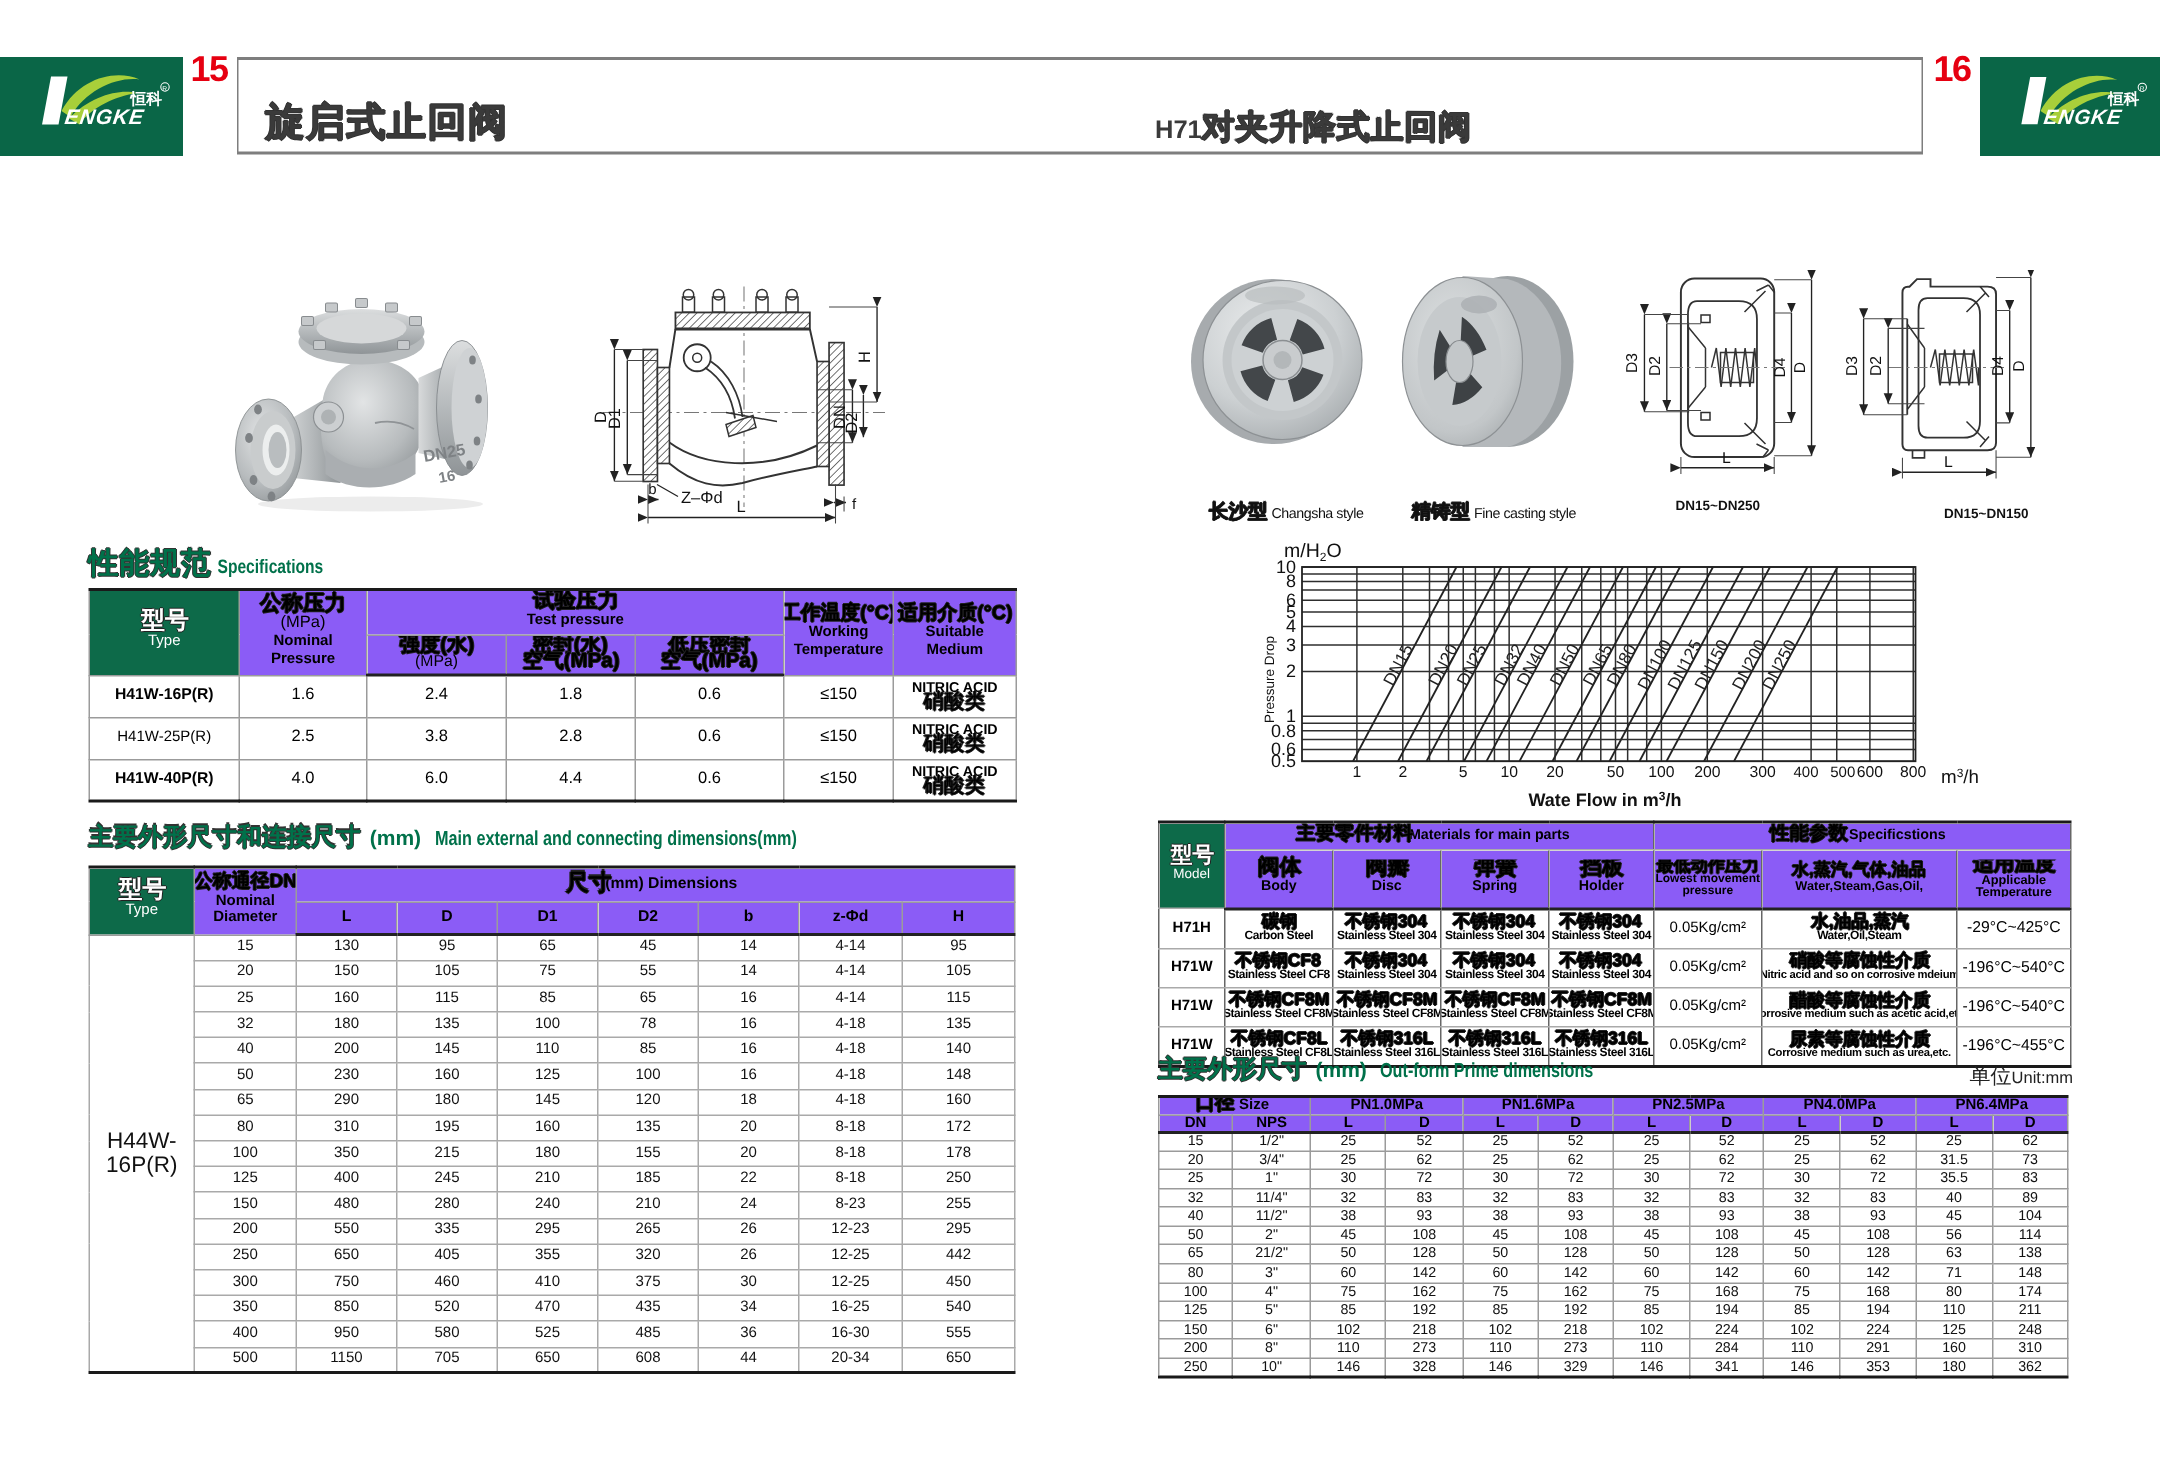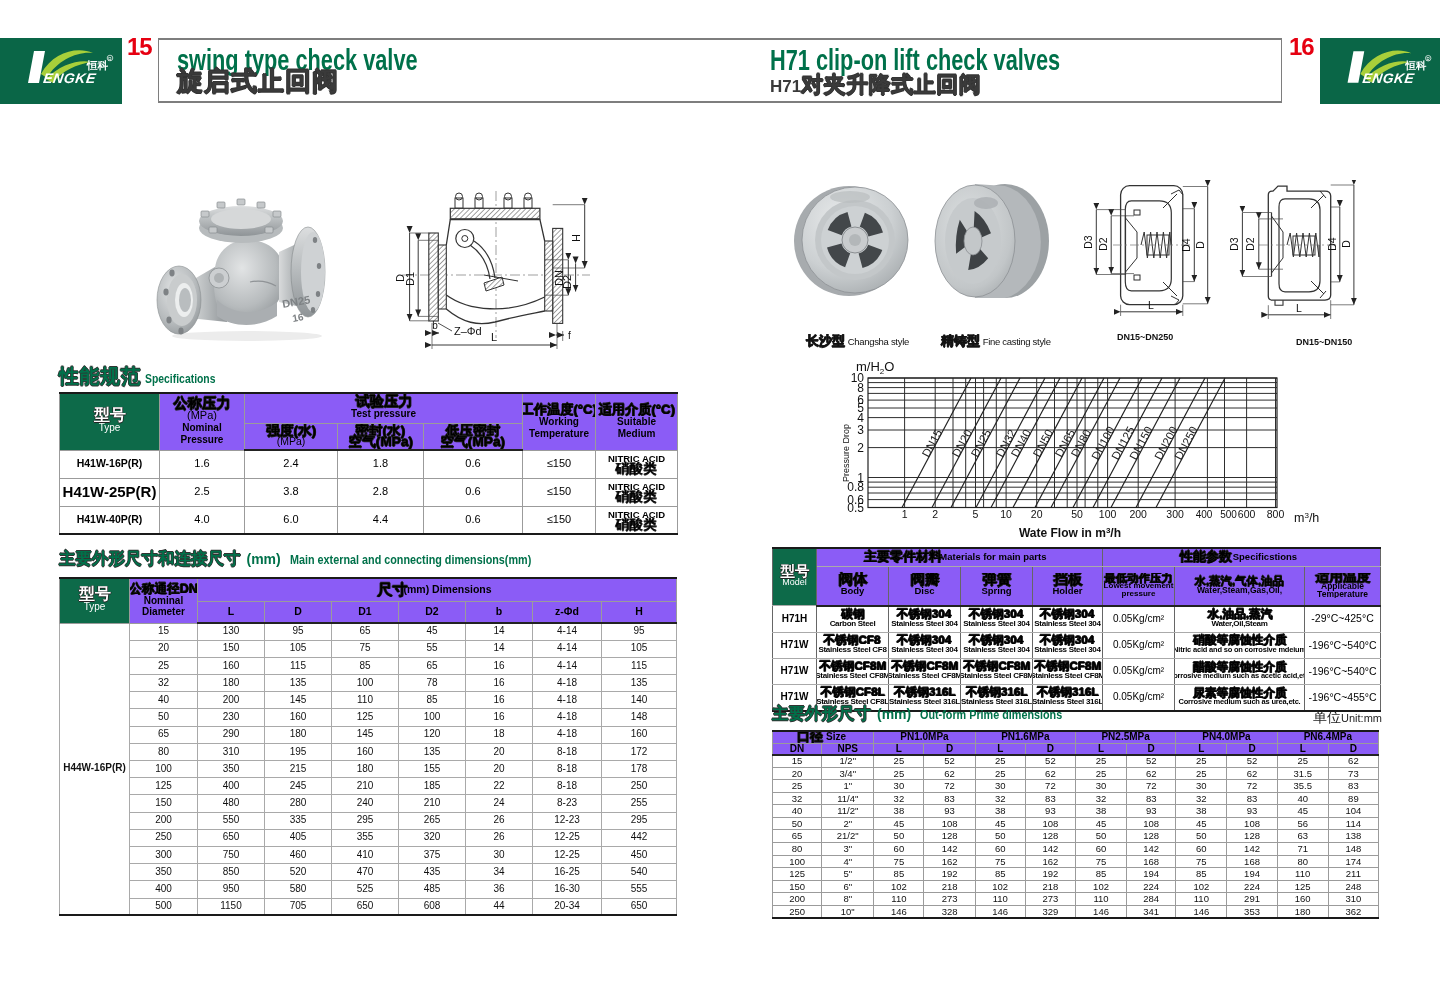--- a/index.html
+++ b/index.html
@@ -47,28 +47,22 @@
 <polygon points="34,13 45,13 39,45 28,45" fill="#fff"></polygon>
 <path d="M41,36 C53,14 77,8 93,15 C78,13 57,22 47,40 Z" fill="#a8cf3a"></path>
 <path d="M46,41 C60,26 80,21 91,24 C78,26 61,33 53,45 Z" fill="#a8cf3a"></path>
 <text x="44" y="45" font-family="Liberation Sans" font-style="italic" font-weight="bold" font-size="14" letter-spacing="0.6" fill="#fff" transform="skewX(-8) translate(5,0)">ENGKE</text>
 <text x="87" y="31" font-family="Liberation Sans" font-weight="bold" font-size="10.5" fill="#fff">恒科</text>
 <circle cx="110" cy="20" r="2.8" fill="none" stroke="#fff" stroke-width="0.7"></circle>
 <text x="108.2" y="22.5" font-size="4.5" fill="#fff" font-family="Liberation Sans">R</text>
 </svg></div>
 <div class="pn" style="left:127px;">15</div>
 <div class="tbox">
-  <div class="abs" style="left:18px;top:4px;">
-    <div class="btitle" style="font-size:29px;transform:scaleX(0.75);">swing type check valve</div>
-  </div>
   <div class="abs" style="left:18px;top:31px;">
     <div class="csub" style="font-size:26px;letter-spacing:1px;line-height:20px;text-shadow:0.7px 0 #333,-0.7px 0 #333,0 0.7px #333,0 -0.7px #333;">旋启式止回阀</div>
-  </div>
-  <div class="abs" style="left:611px;top:4px;">
-    <div class="btitle" style="font-size:29px;transform:scaleX(0.75);">H71 clip-on lift check valves</div>
   </div>
   <div class="abs" style="left:611px;top:36px;">
     <div class="csub" style="font-size:17px;line-height:18px;">H71<span style="font-size:22px;letter-spacing:0.5px;text-shadow:0.7px 0 #333,-0.7px 0 #333,0 0.7px #333,0 -0.7px #333;">对夹升降式止回阀</span></div>
   </div>
 </div>
 <div class="pn" style="left:1289px;">16</div>
 <div class="logo" style="left:1320px;width:120px;"><svg width="120" height="66" viewBox="0 0 122 66">
 <polygon points="34,13 45,13 39,45 28,45" fill="#fff"></polygon>
 <path d="M41,36 C53,14 77,8 93,15 C78,13 57,22 47,40 Z" fill="#a8cf3a"></path>
 <path d="M46,41 C60,26 80,21 91,24 C78,26 61,33 53,45 Z" fill="#a8cf3a"></path>
@@ -223,21 +217,21 @@
 <tr style="height:28px;">
         <td style="font-size:10.5px;font-weight:bold;">H41W-16P(R)</td>
         <td style="font-size:11px;">1.6</td>
         <td style="font-size:11px;">2.4</td>
         <td style="font-size:11px;">1.8</td>
         <td style="font-size:11px;">0.6</td>
         <td style="font-size:11px;">≤150</td>
         <td style="font-size:9.5px;font-weight:bold;">NITRIC ACID<br><span class="cs" style="font-weight:normal;">硝酸类</span></td>
       </tr>
 <tr style="height:28px;">
-        <td style="font-size:15px;font-weight:bold;">H41W-25P(R)</td>
+        <td style="font-size:10px;font-weight:normal;">H41W-25P(R)</td>
         <td style="font-size:11px;">2.5</td>
         <td style="font-size:11px;">3.8</td>
         <td style="font-size:11px;">2.8</td>
         <td style="font-size:11px;">0.6</td>
         <td style="font-size:11px;">≤150</td>
         <td style="font-size:9.5px;font-weight:bold;">NITRIC ACID<br><span class="cs" style="font-weight:normal;">硝酸类</span></td>
       </tr>
 <tr style="height:28px;">
         <td style="font-size:10.5px;font-weight:bold;">H41W-40P(R)</td>
         <td style="font-size:11px;">4.0</td>
@@ -273,21 +267,21 @@
 <tr style="height:22px;" class="subh">
   <td class="gh" style="font-weight:bold;font-size:10.5px;">L</td>
         <td class="gh" style="font-weight:bold;font-size:10.5px;">D</td>
         <td class="gh" style="font-weight:bold;font-size:10.5px;">D1</td>
         <td class="gh" style="font-weight:bold;font-size:10.5px;">D2</td>
         <td class="gh" style="font-weight:bold;font-size:10.5px;">b</td>
         <td class="gh" style="font-weight:bold;font-size:10.5px;">z-Φd</td>
         <td class="gh" style="font-weight:bold;font-size:10.5px;">H</td>
 </tr>
 <tr class="d">
-        <td rowspan="17" class="typecell" style="font-size:10px;font-weight:bold;">H44W-16P(R)</td>
+        <td rowspan="17" class="typecell" style="font-size:15px;font-weight:normal;">H44W-16P(R)</td>
         <td>15</td>
         <td>130</td>
         <td>95</td>
         <td>65</td>
         <td>45</td>
         <td>14</td>
         <td>4-14</td>
         <td>95</td>
       </tr>
 <tr class="d">

